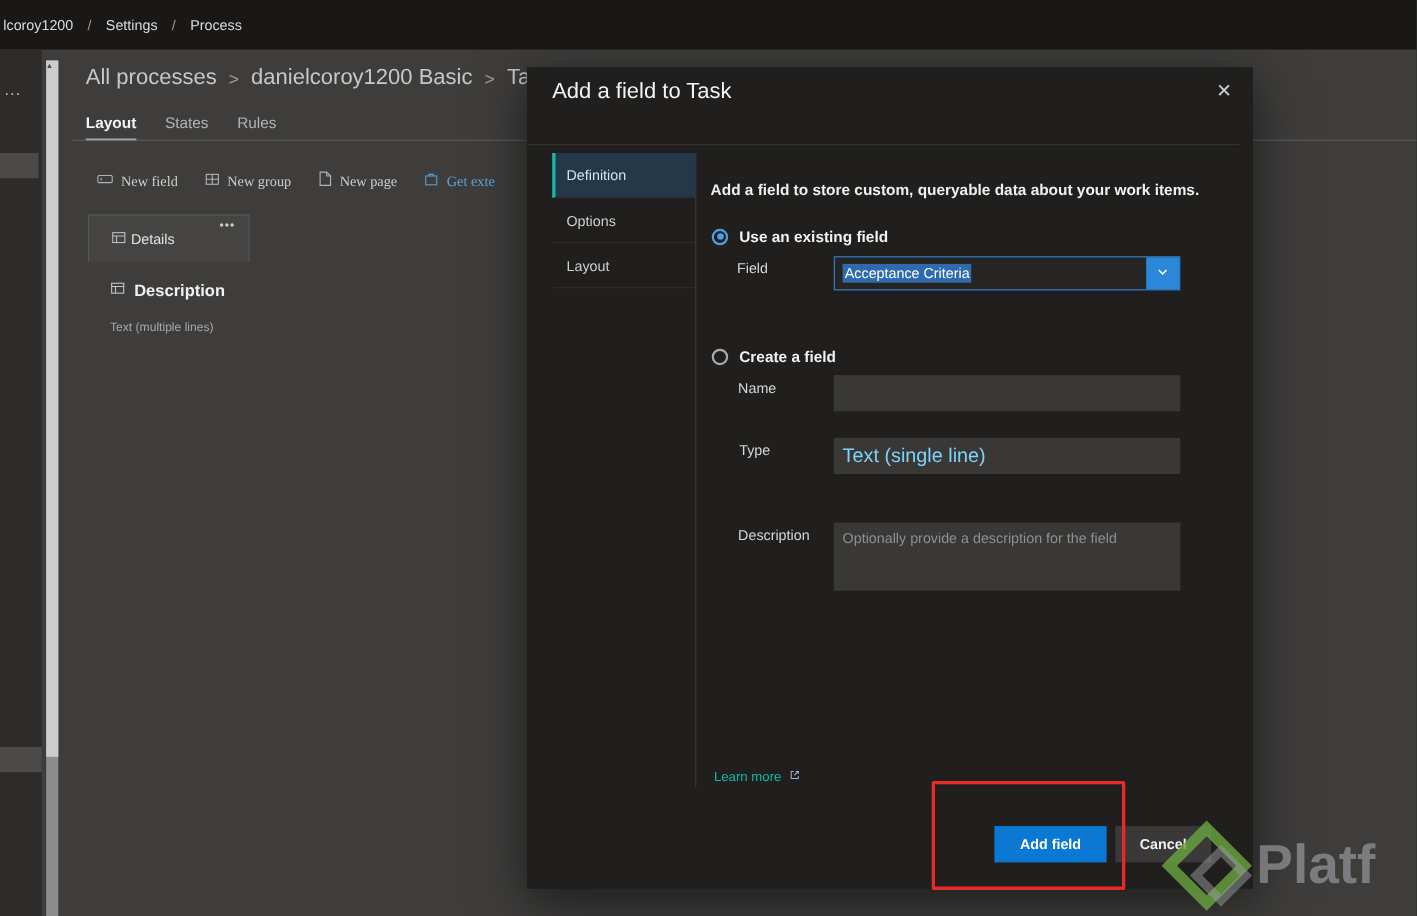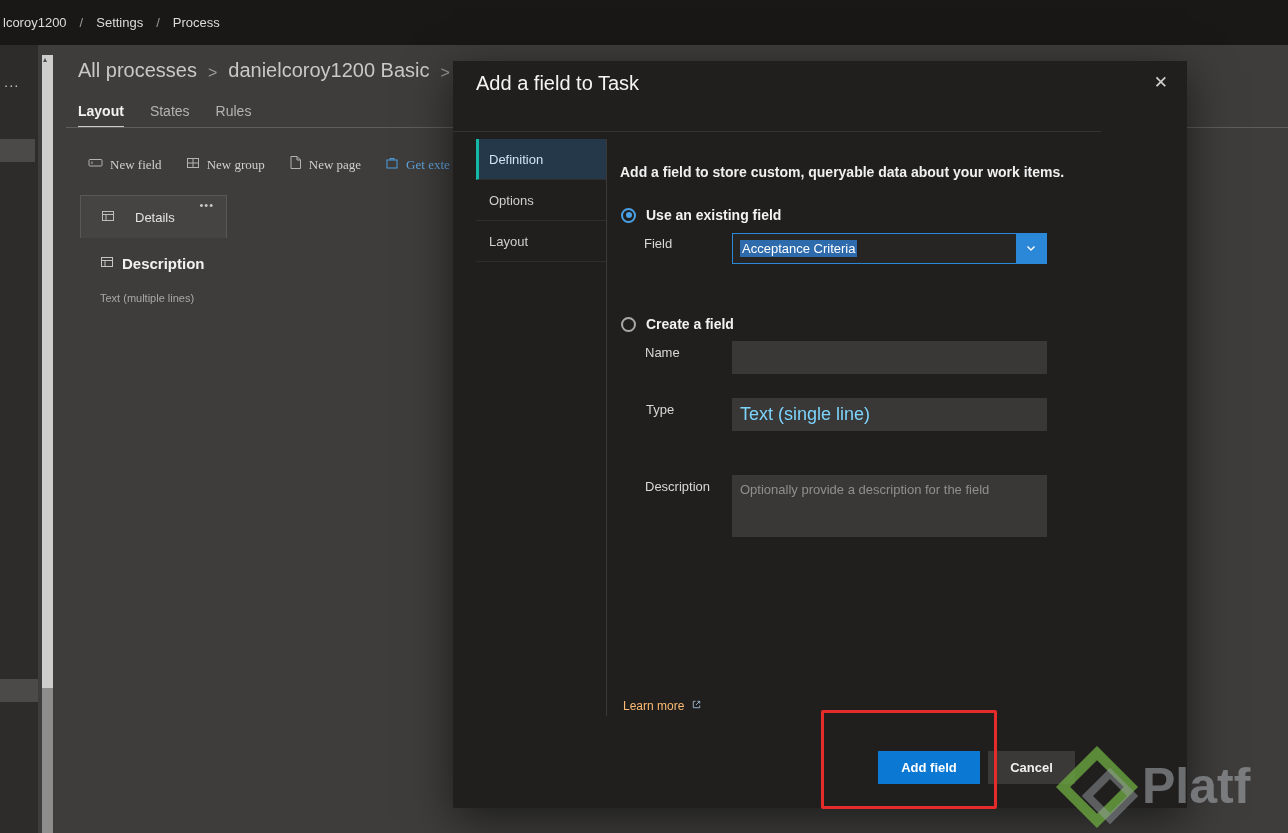--- a/index.html
+++ b/index.html
@@ -31,32 +31,32 @@
   .pg-tab.active{color:#f2f2f2;font-weight:700;border-bottom:2px solid #c9c9c9;}
   .pg-divider{position:absolute;left:66px;top:127px;width:1222px;height:1px;background:#5d5d5d;}
   .pg-toolbar{position:absolute;left:88px;top:155px;display:flex;gap:24px;align-items:center;
               font-size:13px;color:#cfcfcf;white-space:nowrap;}
   .tb-item{display:flex;align-items:center;gap:7px;cursor:pointer;font-family:Liberation Serif, serif;}
   .tb-item svg{color:#b3b3b3;}
   .tb-item.accent{color:#5fa3dc;}
   .tb-item.accent svg{color:#4f9fe0;}
   .details-tab{position:absolute;left:80px;top:195px;width:147px;height:43px;background:#454443;
                border:1px solid #585858;border-bottom:none;box-sizing:border-box;cursor:pointer;}
-  .details-label{position:absolute;left:20px;top:13px;display:flex;gap:20px;align-items:center;
+  .details-label{position:absolute;left:20px;top:13px;display:flex;gap:4px;align-items:center;
                  font-size:13px;color:#e3e3e3;}
   .details-label svg{color:#bdbdbd;}
   .details-menu{position:absolute;right:12px;top:3px;color:#c9c9c9;font-size:11px;letter-spacing:1px;cursor:pointer;}
   .desc-header{position:absolute;left:100px;top:255px;display:flex;gap:8px;align-items:center;
                font-size:15px;font-weight:700;color:#f1f1f1;}
   .desc-header svg{color:#c4c4c4;}
   .desc-sub{position:absolute;left:100px;top:292px;font-size:11px;color:#a8a8a8;}
 
   
-  .dialog{position:absolute;left:453px;top:61px;width:734px;height:747px;background:#201f1e;
-          box-shadow:0 12px 44px rgba(0,0,0,.55);z-index:10;}
+  .dialog{position:absolute;left:479px;top:61px;width:648px;height:747px;background:#201f1e;
+          box-shadow:0 12px 44px rgba(0,0,0,.55);z-index:10;padding-left:12px;}
   .dlg-title{position:absolute;left:23px;top:11px;font-size:20px;color:#f4f4f4;}
   .dlg-close{position:absolute;right:16px;top:8px;font-size:17px;color:#cfcfcf;cursor:pointer;padding:3px;}
   .dlg-hr{position:absolute;left:0;top:70px;width:648px;height:1px;background:#343332;}
   .dlg-nav{position:absolute;left:23px;top:78px;width:130px;}
   .dlg-nav-item{height:41px;display:flex;align-items:center;padding-left:13px;font-size:13px;color:#cfcfcf;
                 border-bottom:1px solid #2e2d2c;box-sizing:border-box;cursor:pointer;}
   .dlg-nav-item.active{background:#243849;border-left:3px solid #14b8a6;color:#cfe3f5;padding-left:10px;}
   .dlg-vline{position:absolute;left:153px;top:78px;width:1px;height:577px;background:#3a3938;}
   .dlg-intro{position:absolute;left:167px;top:103px;width:450px;font-size:14px;font-weight:600;color:#f0f0f0;}
   .radio-row{position:absolute;display:flex;align-items:center;gap:10px;}
@@ -73,21 +73,21 @@
   .combo-btn{width:30px;background:#2b88d8;display:flex;align-items:center;justify-content:center;cursor:pointer;}
   .txt-input{position:absolute;left:279px;top:280px;width:315px;height:33px;background:#393837;border:none;
              box-sizing:border-box;color:#eee;font-size:13px;padding:0 8px;font-family:"Liberation Sans",sans-serif;outline:none;}
   .type-input{position:absolute;left:279px;top:337px;width:315px;height:33px;background:#393837;
               box-sizing:border-box;color:#7dd3fc;font-size:18px;padding:0 8px;display:flex;align-items:center;cursor:pointer;}
   .txt-area{position:absolute;left:279px;top:414px;width:315px;height:62px;background:#393837;border:none;
             box-sizing:border-box;color:#eee;font-size:13px;padding:7px 8px;resize:none;
             font-family:"Liberation Sans",sans-serif;outline:none;}
   .txt-area::placeholder{color:#8f8f8f;opacity:1;}
   .learn-more{position:absolute;left:170px;top:638px;display:flex;align-items:center;gap:7px;
-              font-size:12px;color:#fdba74;cursor:pointer;}
+              font-size:12px;color:#14b8a6;cursor:pointer;}
   .learn-more svg{color:#9db9cf;}
   .btn{position:absolute;top:690px;height:33px;border:none;font-size:13px;font-weight:600;color:#fff;
        font-family:"Liberation Sans",sans-serif;cursor:pointer;}
   .btn-add{left:425px;width:102px;background:#0b79d4;}
   .btn-cancel{left:535px;width:87px;background:#3a3938;color:#f0f0f0;}
   .red-annot{position:absolute;left:368px;top:649px;width:170px;height:93px;border:3px solid #e62b2b;
              border-radius:2px;pointer-events:none;}
 
   
   .watermark{position:absolute;left:1056px;top:738px;width:240px;height:95px;display:flex;align-items:center;

